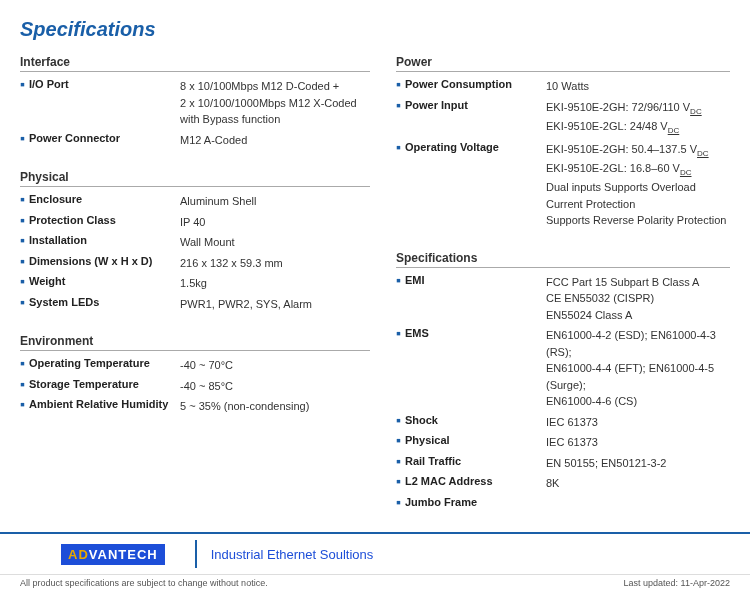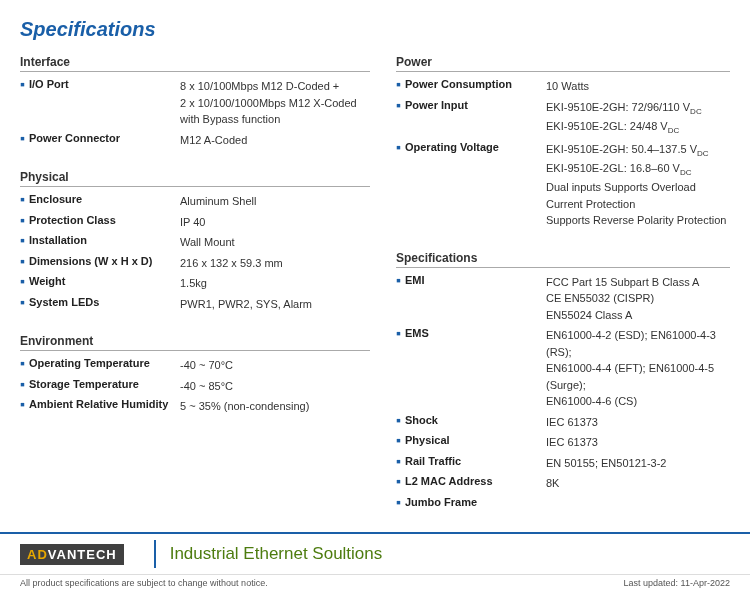--- a/index.html
+++ b/index.html
@@ -72,20 +72,21 @@
       color: #333;
       line-height: 1.5;
     }
     .right-spec-label {
       width: 150px;
       min-width: 150px;
     }
     sub, .sub {
       font-size: 8px;
       vertical-align: sub;
+      text-decoration: underline;
     }
     .footer {
       position: absolute;
       bottom: 0;
       left: 0;
       right: 0;
       background: #fff;
       border-top: 2px solid #1a5fa8;
     }
     .footer-top {
@@ -93,40 +94,41 @@
       align-items: center;
       padding: 6px 20px;
       background: #fff;
     }
     .footer-logo {
       display: flex;
       align-items: center;
       margin-right: 16px;
     }
     .logo-box {
-      background: #404040;
+      background: #1d4ed8;
       color: #fff;
       font-weight: bold;
       font-size: 13px;
       padding: 3px 7px;
       letter-spacing: 1px;
       font-family: Arial, sans-serif;
+      margin-left: 41px;
     }
     .logo-box .logo-ad {
       color: #e8a800;
     }
     .footer-divider {
       width: 2px;
       height: 28px;
       background: #1a5fa8;
       margin: 0 14px;
     }
     .footer-tagline {
-      font-size: 17px;
-      color: #4d7c0f;
+      font-size: 13px;
+      color: #1d4ed8;
       text-align: center;
     }
     .footer-bottom {
       display: flex;
       justify-content: space-between;
       padding: 3px 20px;
       font-size: 9px;
       color: #555;
       border-top: 1px solid #ddd;
     }

